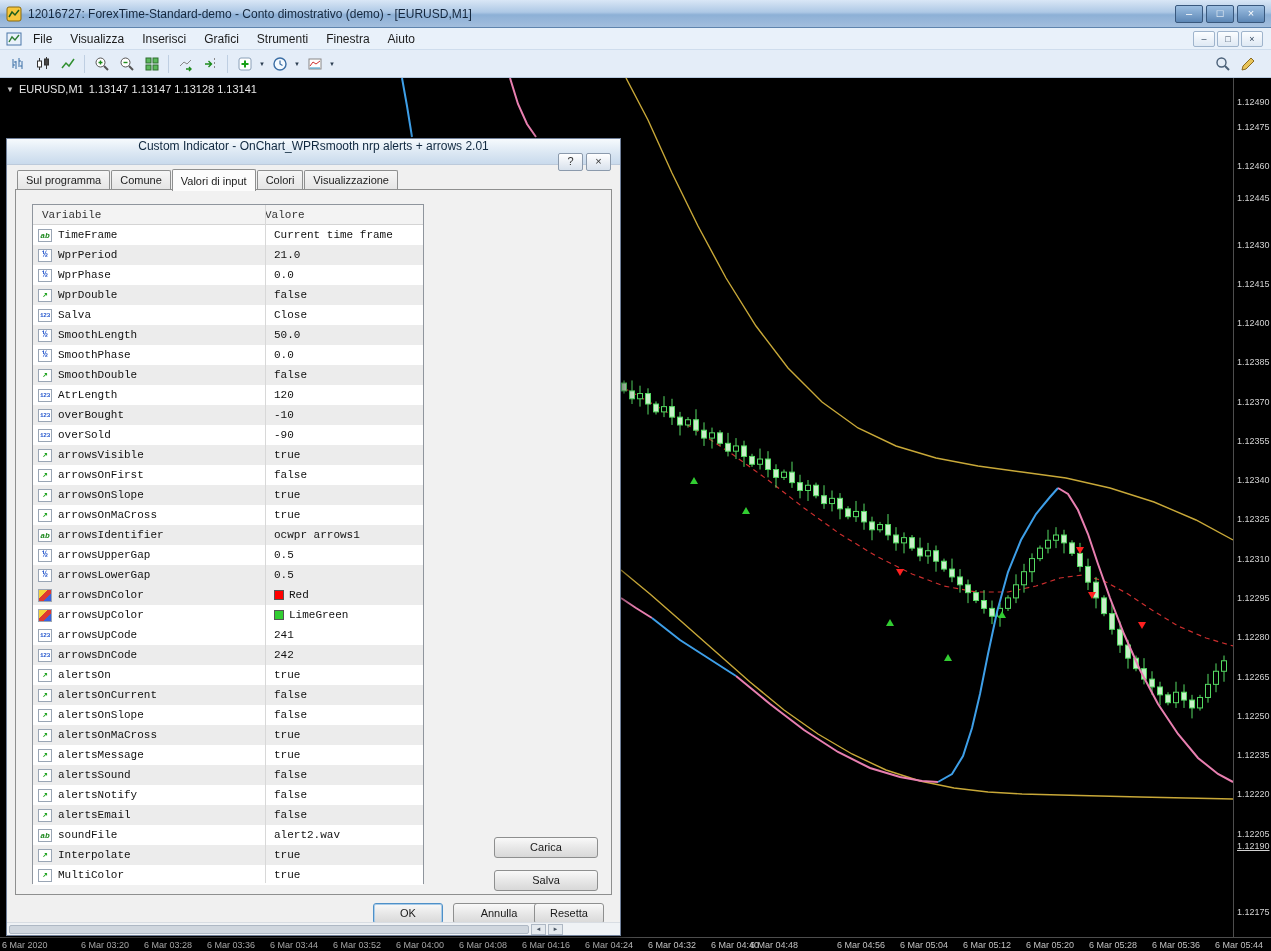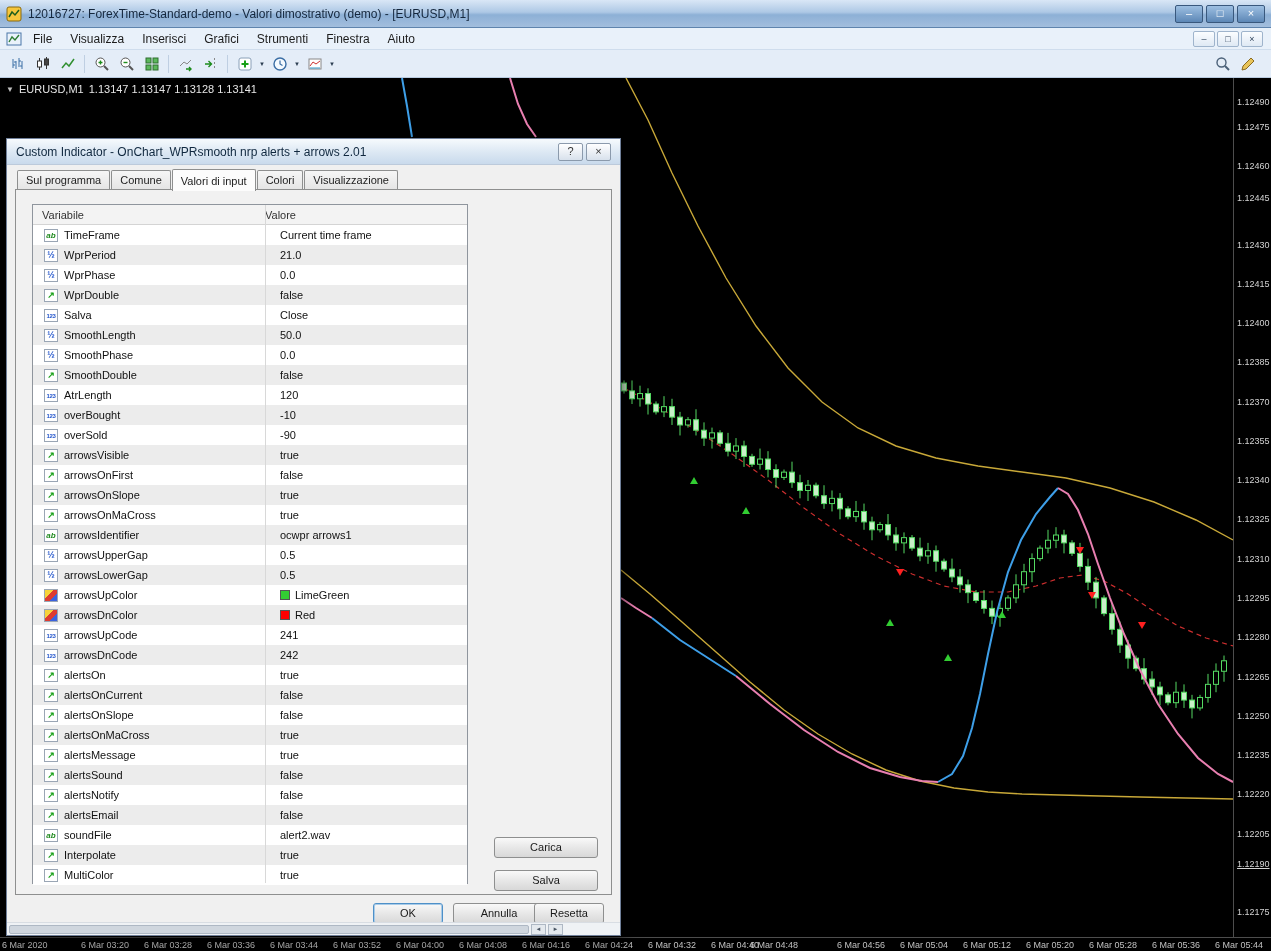--- a/index.html
+++ b/index.html
@@ -32,37 +32,37 @@
   .price-axis{position:absolute;top:0;right:0;width:38px;bottom:14px;background:#000;border-left:1px solid #4d4d4d;}
   .pl{position:absolute;left:3px;font-size:9px;color:#d2d2d2;white-space:nowrap;}
   .time-axis{position:absolute;left:0;right:0;bottom:0;height:14px;background:#000;border-top:1px solid #4d4d4d;}
   .tl{position:absolute;top:2px;font-size:9px;color:#c0c0c0;white-space:nowrap;}
   .chart-label{position:absolute;top:5px;left:6px;color:#e6e6e6;font-size:11px;display:flex;align-items:center;gap:5px;z-index:3;}
   .tri{font-size:8px;color:#bfbfbf;}
   
   .dialog{position:absolute;left:6px;top:138px;width:615px;height:798px;background:#f0f0f0;
     border:1px solid #70809a;box-shadow:3px 4px 14px rgba(0,0,0,.6);z-index:5;color:#1a1a1a;}
   .dlg-title{height:26px;background:linear-gradient(180deg,#f6fafd 0%,#dbe7f3 55%,#c9daec 100%);
-    border-bottom:1px solid #bccadb;display:flex;align-items:center;padding:0 9px;font-size:12px;color:#10283f;}
+    border-bottom:1px solid #bccadb;display:flex;align-items:center;padding:0 9px;font-size:12px;color:#10283f;flex-direction:column;}
   .dlg-btns{margin-left:auto;display:flex;gap:3px;}
   .dlg-btn{width:25px;height:18px;border:1px solid #8b9aac;border-radius:2px;background:linear-gradient(#ffffff,#d8e1ec);
     font-size:11px;line-height:15px;text-align:center;color:#333;}
   .tabs{position:absolute;top:30px;left:10px;right:10px;height:21px;display:flex;align-items:flex-end;font-size:11px;}
   .tab{padding:3px 8px 4px 8px;border:1px solid #8e8f8f;border-bottom:none;margin-right:1px;
     background:linear-gradient(#f6f6f6,#e4e4e4);border-radius:2px 2px 0 0;color:#222;position:relative;}
   .tab.active{background:#fcfcfc;padding-top:5px;z-index:2;top:1px;}
   .tab-page{position:absolute;top:50px;left:8px;right:8px;height:706px;border:1px solid #8e8f8f;background:#f1f1f1;}
-  .ptable{position:absolute;top:14px;left:16px;width:436px;height:680px;background:#b91c1c;border:1px solid #8f959d;font-size:11px;}
+  .ptable{position:absolute;top:14px;left:16px;width:392px;height:680px;background:#b91c1c;border:1px solid #8f959d;font-size:11px;font-family:Liberation Mono, monospace;}
   .thead{display:flex;height:20px;background:#f3f3f3;border-bottom:1px solid #d4d4d4;color:#333;align-items:center;}
   .th1{padding-left:9px;width:223px;}
   .th2{padding-left:9px;flex:1;}
   .col-sep{position:absolute;top:0;bottom:0;left:232px;width:1px;background:#d8d8d8;z-index:2;}
   .prow{display:flex;height:20px;align-items:center;background:#fff;}
   .prow.alt{background:#ececec;}
-  .picon{width:14px;height:13px;margin:0 6px 0 11px;border:1px solid #9aa6b5;background:#fff;
+  .picon{width:14px;height:13px;margin:0 6px 0 5px;border:1px solid #9aa6b5;background:#fff;
     text-align:center;overflow:hidden;flex:none;font-weight:bold;}
   .t-str{color:#1f8a1f;font-style:italic;font-size:8px;line-height:11px;}
   .t-dbl{color:#2255cc;font-size:9px;line-height:11px;}
   .t-int{color:#2255cc;font-size:6px;letter-spacing:-.3px;line-height:12px;}
   .t-bool{color:#18a018;font-size:9px;line-height:11px;}
   .t-clr{background:linear-gradient(135deg,#f5d33b 0%,#f5d33b 38%,#dd3b30 38%,#dd3b30 66%,#3b62dd 66%);}
   .pname{width:207px;color:#111;white-space:nowrap;overflow:hidden;}
   .pval{flex:1;padding-left:9px;display:flex;align-items:center;color:#111;white-space:nowrap;overflow:hidden;}
   .swatch{width:10px;height:10px;border:1px solid #555;margin-right:5px;flex:none;}
   .btn{position:absolute;height:21px;border:1px solid #8e8f8f;border-radius:3px;font-size:11px;color:#1a1a1a;
@@ -80,21 +80,21 @@
 </head>
 <body>
 
 <div class="stage">
 
   <div class="titlebar">
     <svg width="16" height="16" viewBox="0 0 16 16">
       <rect x="1" y="1" width="14" height="14" rx="2" fill="#f6c63c" stroke="#8a6a10"></rect>
       <polyline points="3,11 6,6 9,9 13,4" fill="none" stroke="#1d5e1d" stroke-width="1.5"></polyline>
     </svg>
-    <span class="title-text">12016727: ForexTime-Standard-demo - Valori dimostrativo (demo) - [EURUSD,M1]</span>
+    <span class="title-text">12016727: ForexTime-Standard-demo - Conto dimostrativo (demo) - [EURUSD,M1]</span>
     <span class="win-controls">
       <span class="win-btn">–</span>
       <span class="win-btn">□</span>
       <span class="win-btn">×</span>
     </span>
   </div>
 
   <div class="menubar">
     <svg width="16" height="16" viewBox="0 0 16 16" style="margin:0 2px;">
       <rect x="1" y="2" width="14" height="12" fill="#eaf2fb" stroke="#4a77a8"></rect>
@@ -402,21 +402,21 @@
         <div class="pl" style="top: 397.2px;">1.12340</div>
         <div class="pl" style="top: 436.47px;">1.12325</div>
         <div class="pl" style="top: 475.74px;">1.12310</div>
         <div class="pl" style="top: 515.01px;">1.12295</div>
         <div class="pl" style="top: 554.28px;">1.12280</div>
         <div class="pl" style="top: 593.55px;">1.12265</div>
         <div class="pl" style="top: 632.82px;">1.12250</div>
         <div class="pl" style="top: 672.09px;">1.12235</div>
         <div class="pl" style="top: 711.36px;">1.12220</div>
         <div class="pl" style="top: 750.63px;">1.12205</div>
-        <div class="pl" style="top: 781px; text-decoration: underline;">1.12190</div>
+        <div class="pl" style="top: 763px; text-decoration: underline;">1.12190</div>
         <div class="pl" style="top: 829.17px;">1.12175</div>
       </div>
     <div class="time-axis" id="time-axis">
         <div class="tl" style="left: 2px;">6 Mar 2020</div>
         <div class="tl" style="left: 81px;">6 Mar 03:20</div>
         <div class="tl" style="left: 144px;">6 Mar 03:28</div>
         <div class="tl" style="left: 207px;">6 Mar 03:36</div>
         <div class="tl" style="left: 270px;">6 Mar 03:44</div>
         <div class="tl" style="left: 333px;">6 Mar 03:52</div>
         <div class="tl" style="left: 396px;">6 Mar 04:00</div>
@@ -542,29 +542,29 @@
             <div class="prow">
               <span class="picon t-dbl">½</span>
               <span class="pname">arrowsUpperGap</span>
               <span class="pval">0.5</span>
             </div>
             <div class="prow alt">
               <span class="picon t-dbl">½</span>
               <span class="pname">arrowsLowerGap</span>
               <span class="pval">0.5</span>
             </div>
+            <div class="prow alt">
+              <span class="picon t-clr"></span>
+              <span class="pname">arrowsDnColor</span>
+              <span class="pval"><span class="swatch" style="background: rgb(255, 0, 0);"></span>Red</span>
+            </div>
             <div class="prow">
               <span class="picon t-clr"></span>
               <span class="pname">arrowsUpColor</span>
               <span class="pval"><span class="swatch" style="background: rgb(50, 205, 50);"></span>LimeGreen</span>
-            </div>
-            <div class="prow alt">
-              <span class="picon t-clr"></span>
-              <span class="pname">arrowsDnColor</span>
-              <span class="pval"><span class="swatch" style="background: rgb(255, 0, 0);"></span>Red</span>
             </div>
             <div class="prow">
               <span class="picon t-int">123</span>
               <span class="pname">arrowsUpCode</span>
               <span class="pval">241</span>
             </div>
             <div class="prow alt">
               <span class="picon t-int">123</span>
               <span class="pname">arrowsDnCode</span>
               <span class="pval">242</span>

